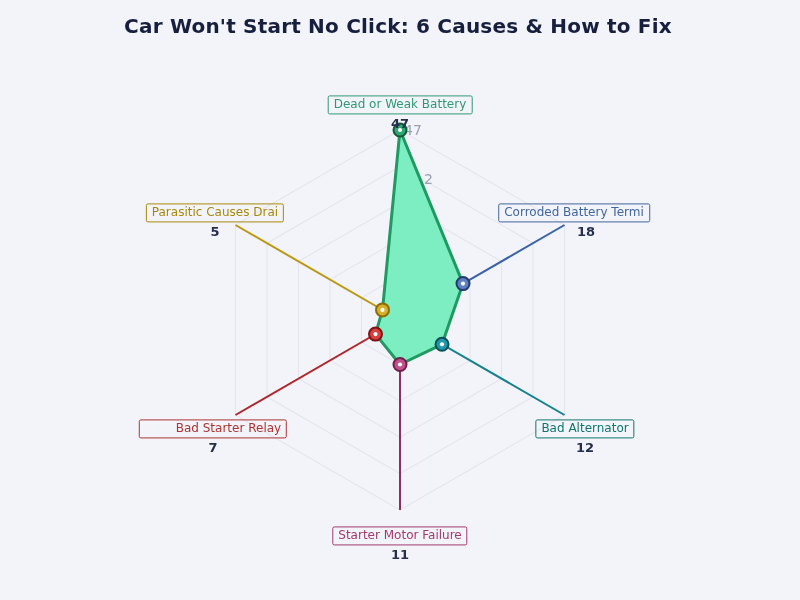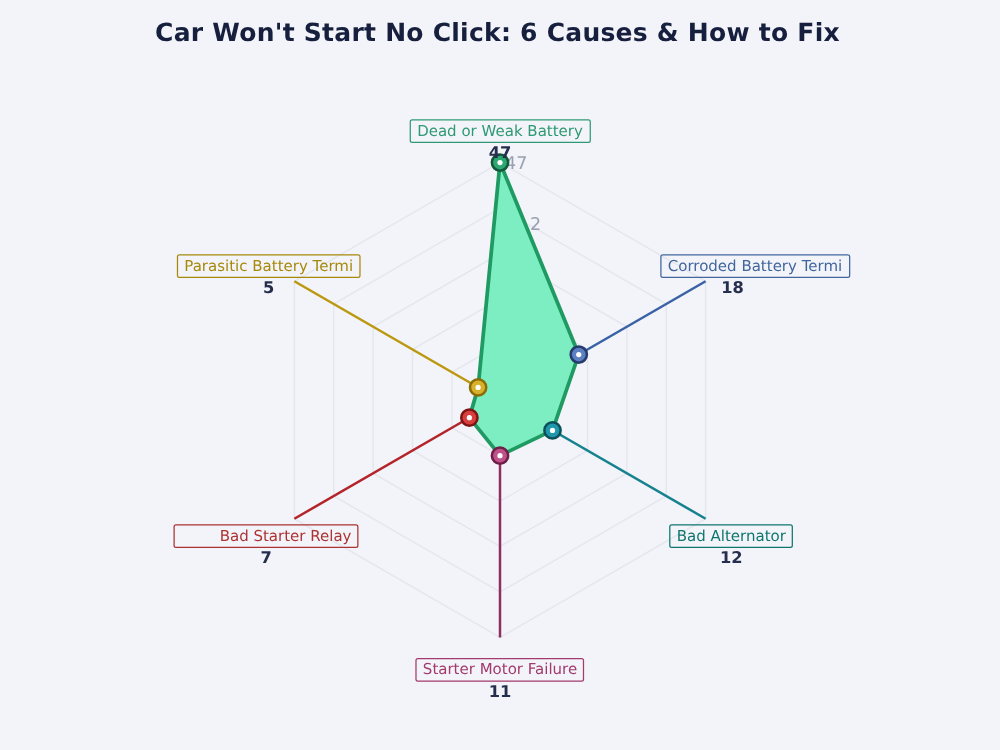--- a/index.html
+++ b/index.html
@@ -68,24 +68,24 @@
       <circle cx="400.0" cy="364.5" r="6.5" fill="#c1518b" stroke="#6e1f47" stroke-width="2"></circle>
       <circle cx="400.0" cy="364.5" r="2.1" fill="#ffffff"></circle>
       <circle cx="375.5" cy="334.1" r="6.5" fill="#d84040" stroke="#7e1414" stroke-width="2"></circle>
       <circle cx="375.5" cy="334.1" r="2.1" fill="#ffffff"></circle>
       <circle cx="382.5" cy="309.9" r="6.5" fill="#d9b02a" stroke="#8a6d06" stroke-width="2"></circle>
       <circle cx="382.5" cy="309.9" r="2.1" fill="#ffffff"></circle>
     </svg>
   <div class="labels-layer" id="labels-layer">
       <div class="axis-label" style="left: 400px; top: 105px; color: rgb(47, 153, 115);">Dead or Weak Battery</div>
       <div class="axis-value" style="left: 400px; top: 123px;">47</div>
-      <div class="axis-label" style="left: 604px; top: 213px; color: rgb(65, 102, 158);">Corroded Battery Termi</div>
+      <div class="axis-label" style="left: 574px; top: 213px; color: rgb(65, 102, 158);">Corroded Battery Termi</div>
       <div class="axis-value" style="left: 586.045px; top: 231px;">18</div>
       <div class="axis-label" style="left: 585.045px; top: 429px; color: #0f766e;">Bad Alternator</div>
       <div class="axis-value" style="left: 585.045px; top: 447px;">12</div>
       <div class="axis-label" style="left: 400px; top: 536px; color: rgb(162, 58, 110);">Starter Motor Failure</div>
       <div class="axis-value" style="left: 400px; top: 554px;">11</div>
       <div class="axis-label" style="left: 212.955px; top: 429px; color: rgb(173, 51, 51); padding-left: 36px;">Bad Starter Relay</div>
       <div class="axis-value" style="left: 212.955px; top: 447px;">7</div>
-      <div class="axis-label" style="left: 214.955px; top: 213px; color: rgb(167, 137, 10);">Parasitic Battery Termi</div>
+      <div class="axis-label" style="left: 214.955px; top: 213px; color: rgb(167, 137, 10);">Parasitic Causes Drai</div>
       <div class="axis-value" style="left: 214.955px; top: 231px;">5</div>
     </div>
 </div>
 
 </body></html>

